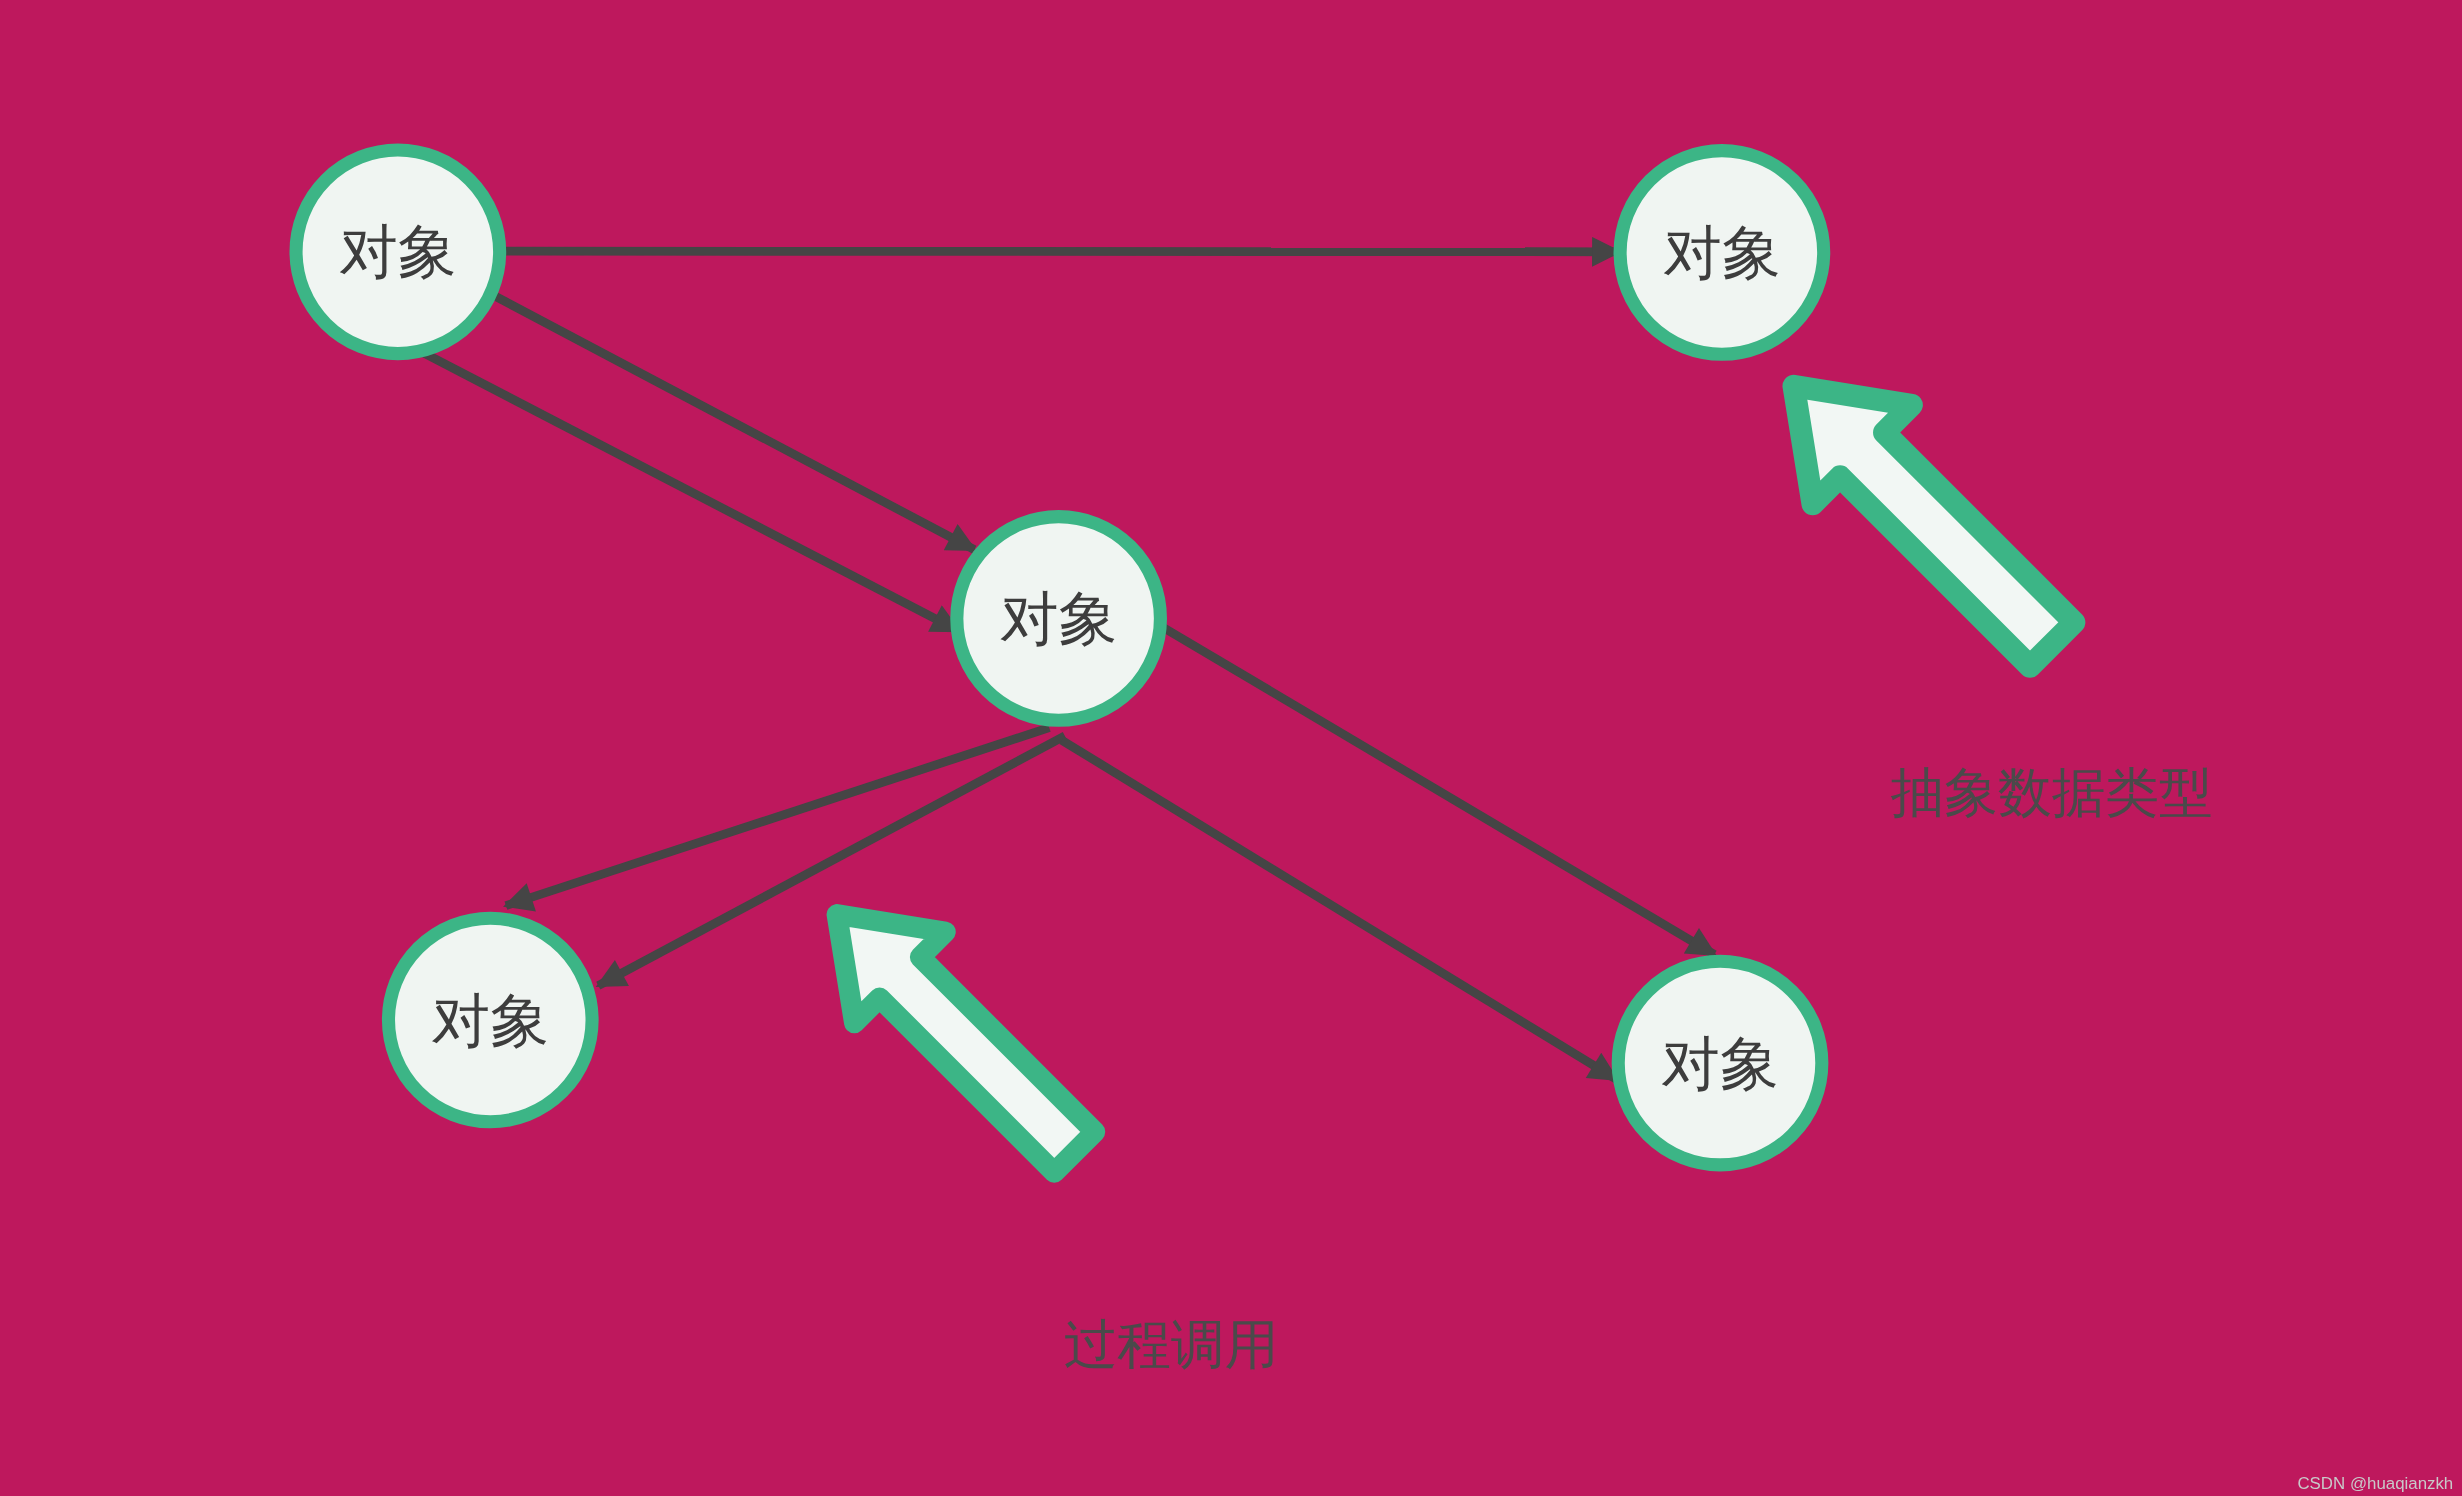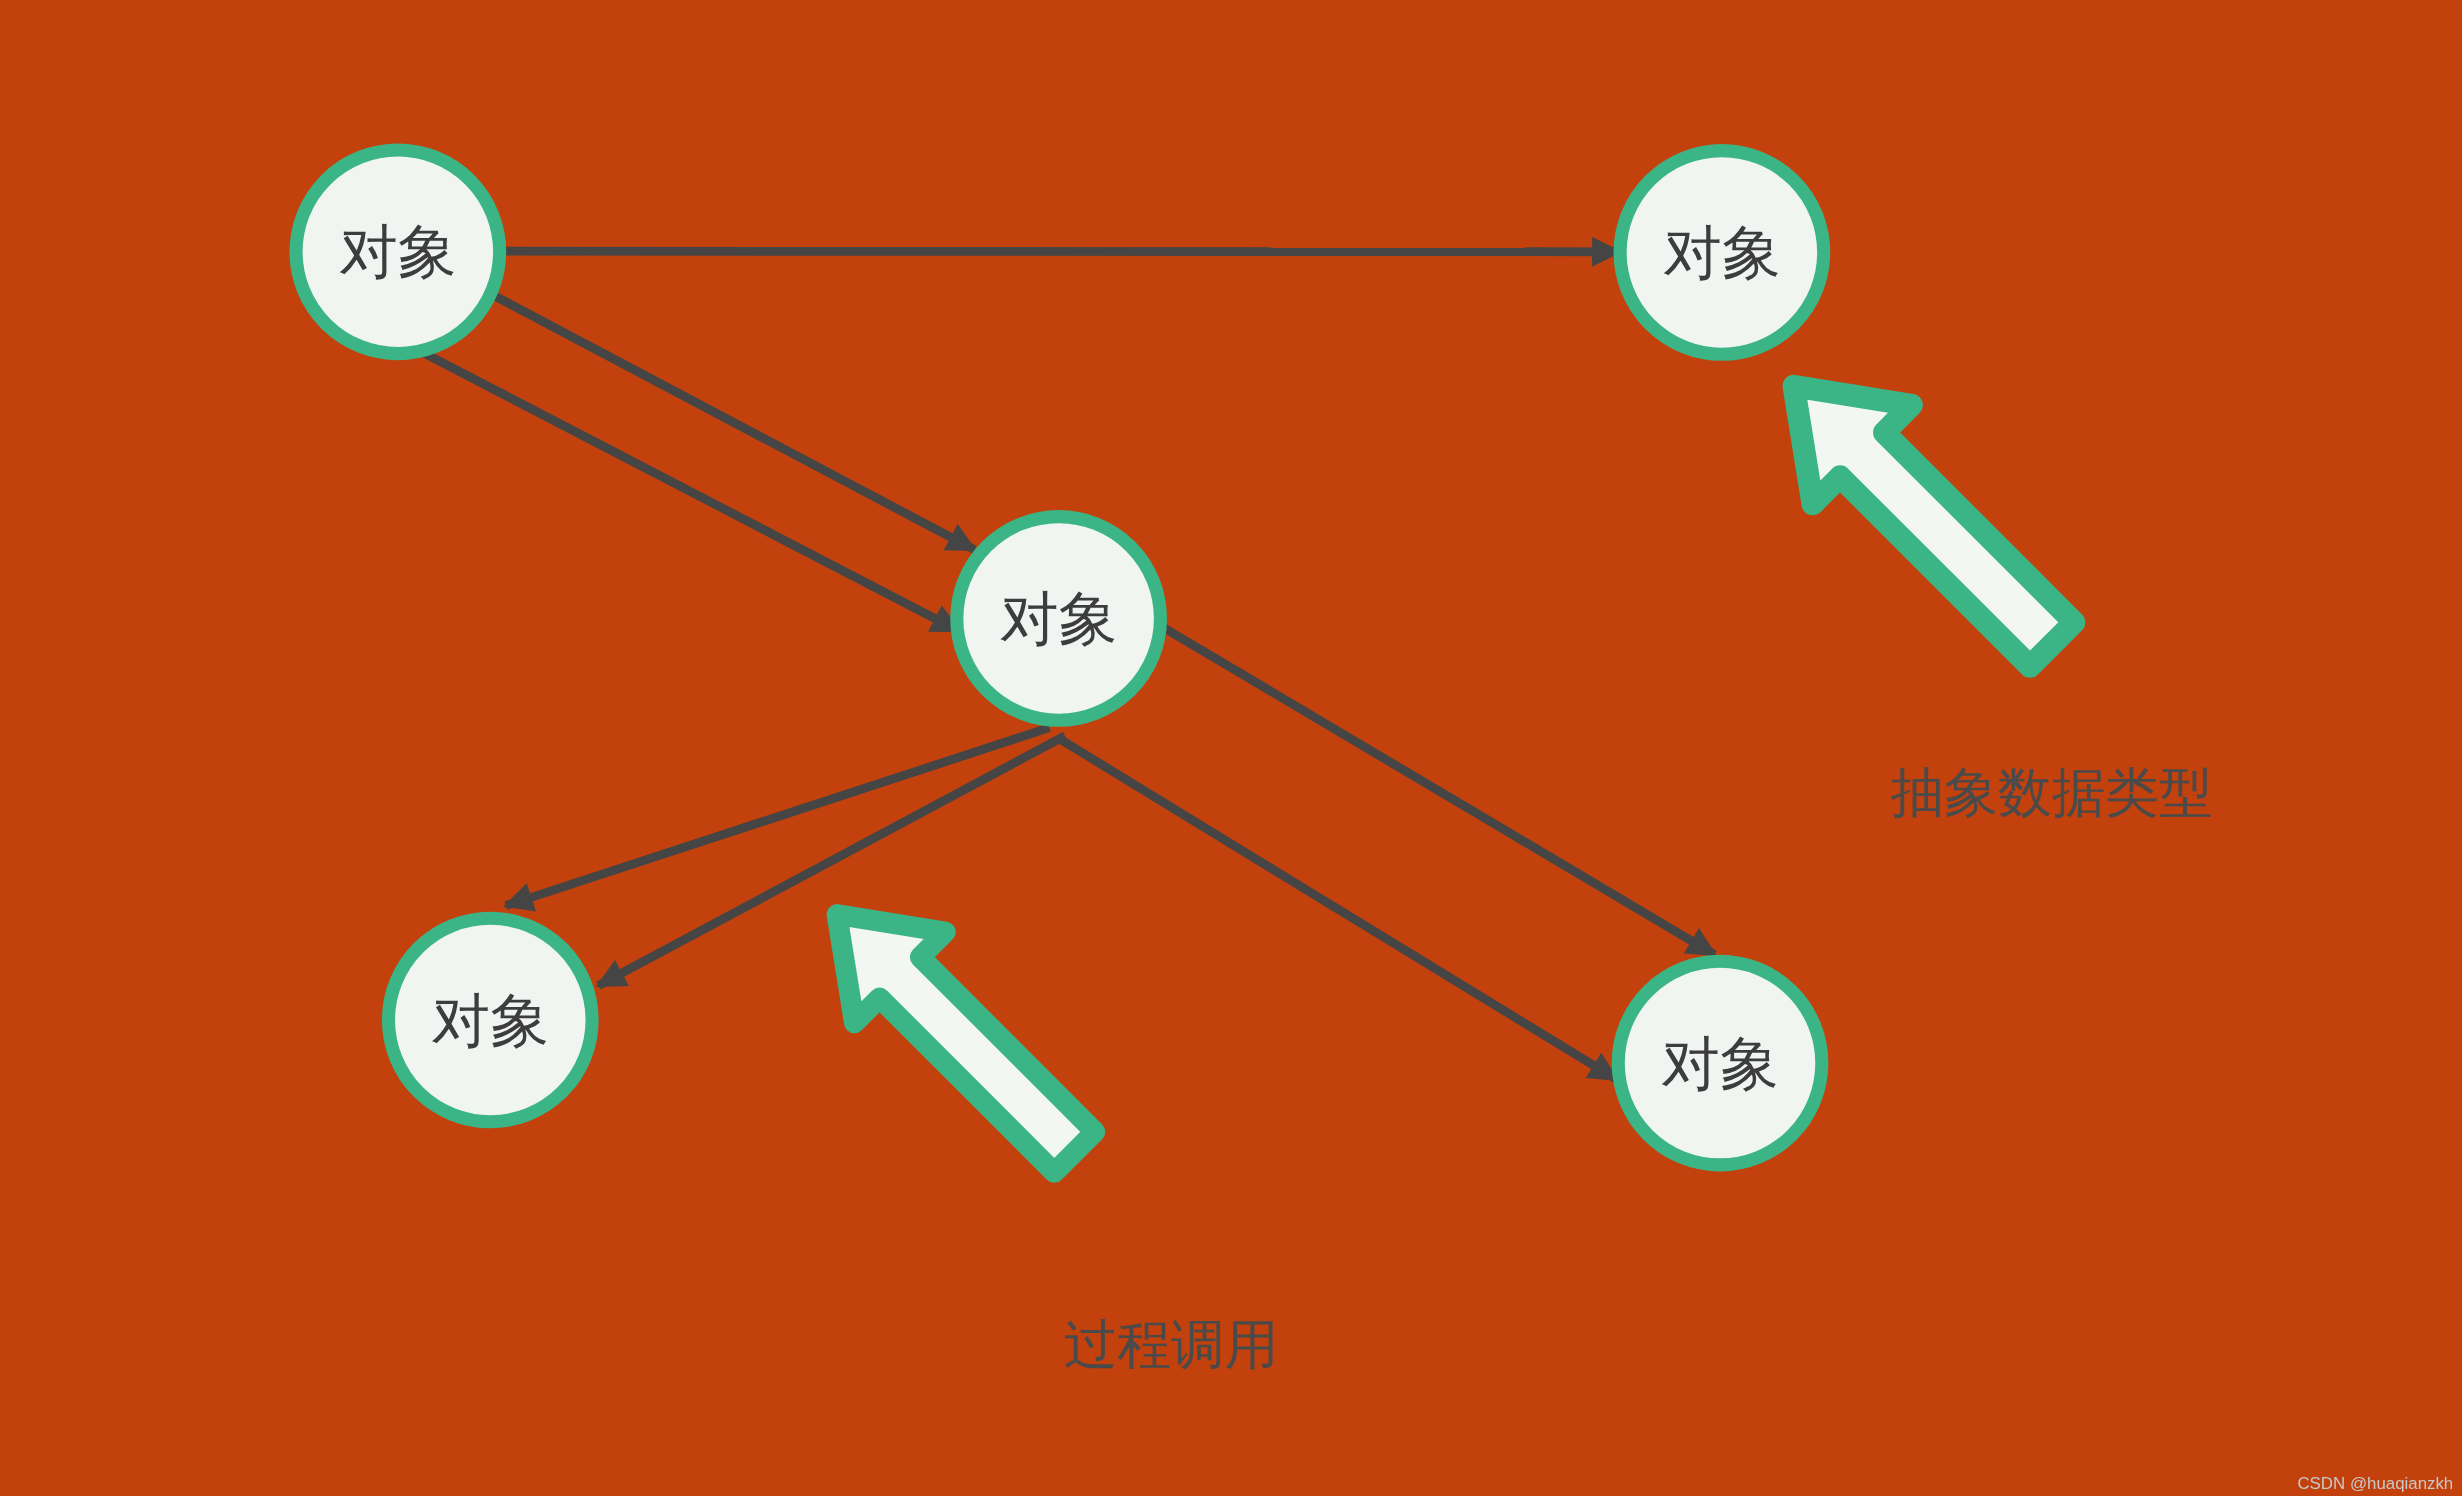--- a/index.html
+++ b/index.html
@@ -4,21 +4,21 @@
 <style>
   html, body {
     margin: 0;
     padding: 0;
     background: #ffffff;
   }
   .diagram-wrap {
     width: 100vw;
     height: 100vh;
     overflow: hidden;
-    background: #c2410c;
+    background: #be185d;
   }
   svg {
     display: block;
     width: 100%;
     height: 100%;
     font-family: "Liberation Sans", "DejaVu Sans", sans-serif;
   }
   .node-circle {
     fill: #f0f5f2;
     stroke: #3cb586;

